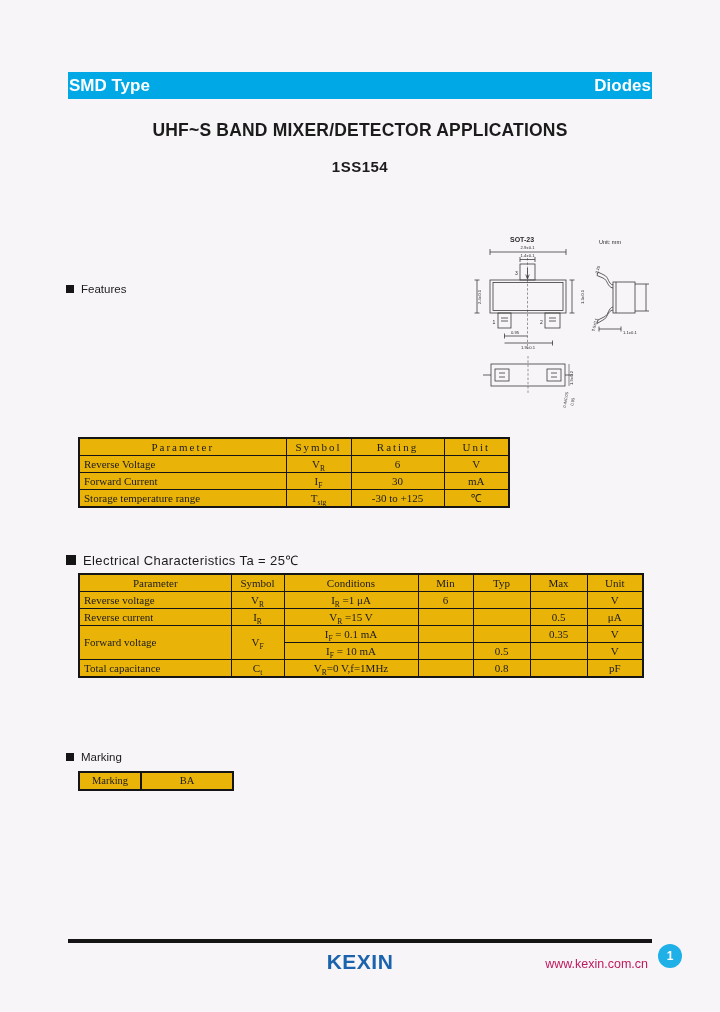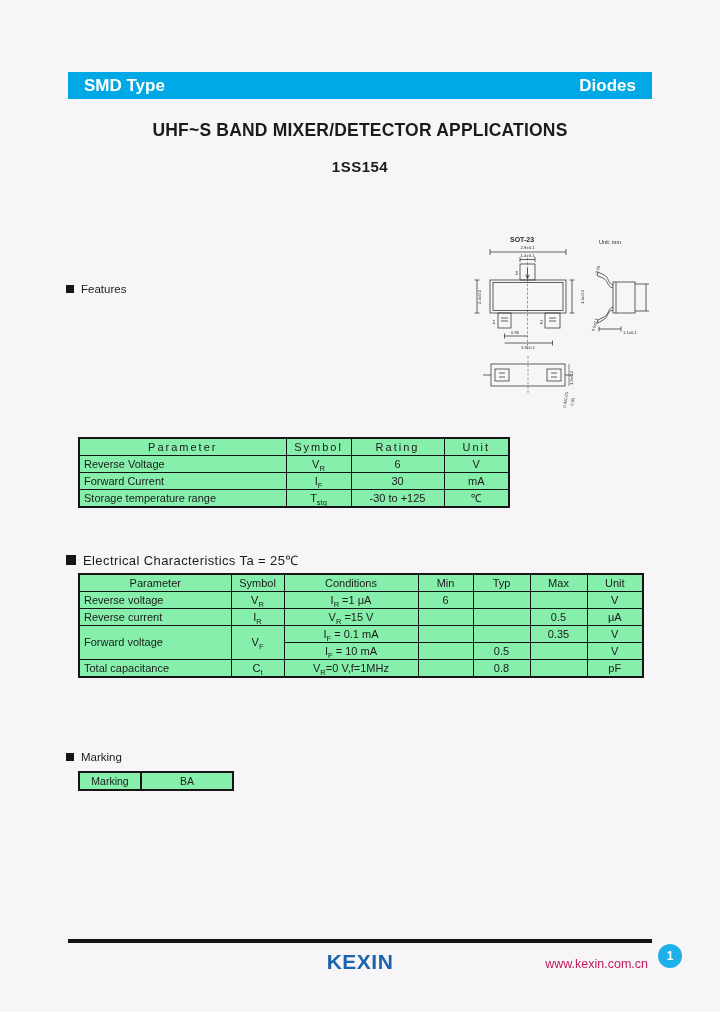--- a/index.html
+++ b/index.html
@@ -10,21 +10,21 @@
     color:#1b1b1b;
     -webkit-font-smoothing:antialiased;
   }
   #root{position:relative;width:720px;height:1012px;overflow:hidden;}
 
   
   .bar{
     position:absolute;left:68px;top:72px;width:584px;height:27px;
     background:#00a9e6;color:#fff;box-sizing:border-box;
     display:flex;justify-content:space-between;align-items:center;
-    padding:0 16px;font-size:17px;font-weight:bold;
+    padding:0 1px;font-size:17px;font-weight:bold;
   }
 
   .doc-title{
     position:absolute;left:68px;top:120px;width:584px;text-align:center;
     font-size:17.5px;font-weight:bold;letter-spacing:.2px;
   }
   .doc-part{
     position:absolute;left:68px;top:158px;width:584px;text-align:center;
     font-size:15px;font-weight:bold;letter-spacing:.5px;
   }
@@ -33,21 +33,21 @@
   .sec{position:absolute;display:flex;align-items:center;white-space:nowrap;}
   .sq{display:inline-block;background:#151515;margin-right:7px;}
   .sq.small{width:8px;height:8px;}
   .sq.big{width:10px;height:10px;}
   .sec.features{left:66px;top:283px;font-size:11.5px;}
   .sec.amr{left:66px;top:414px;font-size:13px;letter-spacing:1.1px;}
   .sec.ec{left:66px;top:551px;font-size:13px;letter-spacing:.4px;}
   .sec.marking{left:66px;top:751px;font-size:11.5px;}
 
   
-  table{border-collapse:collapse;table-layout:fixed;background:#86efac;}
+  table{border-collapse:collapse;table-layout:fixed;background:#eab308;font-family:Liberation Serif, serif;}
   td{border:1px solid #151515;height:16px;text-align:center;padding:0 2px;
      overflow:hidden;white-space:nowrap;font-size:11px;line-height:1;}
   td.pl{text-align:left;padding-left:4px;}
   .amr-table{position:absolute;left:78px;top:437px;width:430px;border:2px solid #151515;}
   .ec-table{position:absolute;left:78px;top:573px;width:564px;border:2px solid #151515;}
   .amr-table tr.head td{letter-spacing:2px;}
   .mark-table{position:absolute;left:78px;top:771px;width:154px;border:2px solid #151515;}
   .mark-table td{border:2px solid #151515;height:16px;font-size:10.5px;}
   sub{font-size:7.5px;line-height:0;}
 

